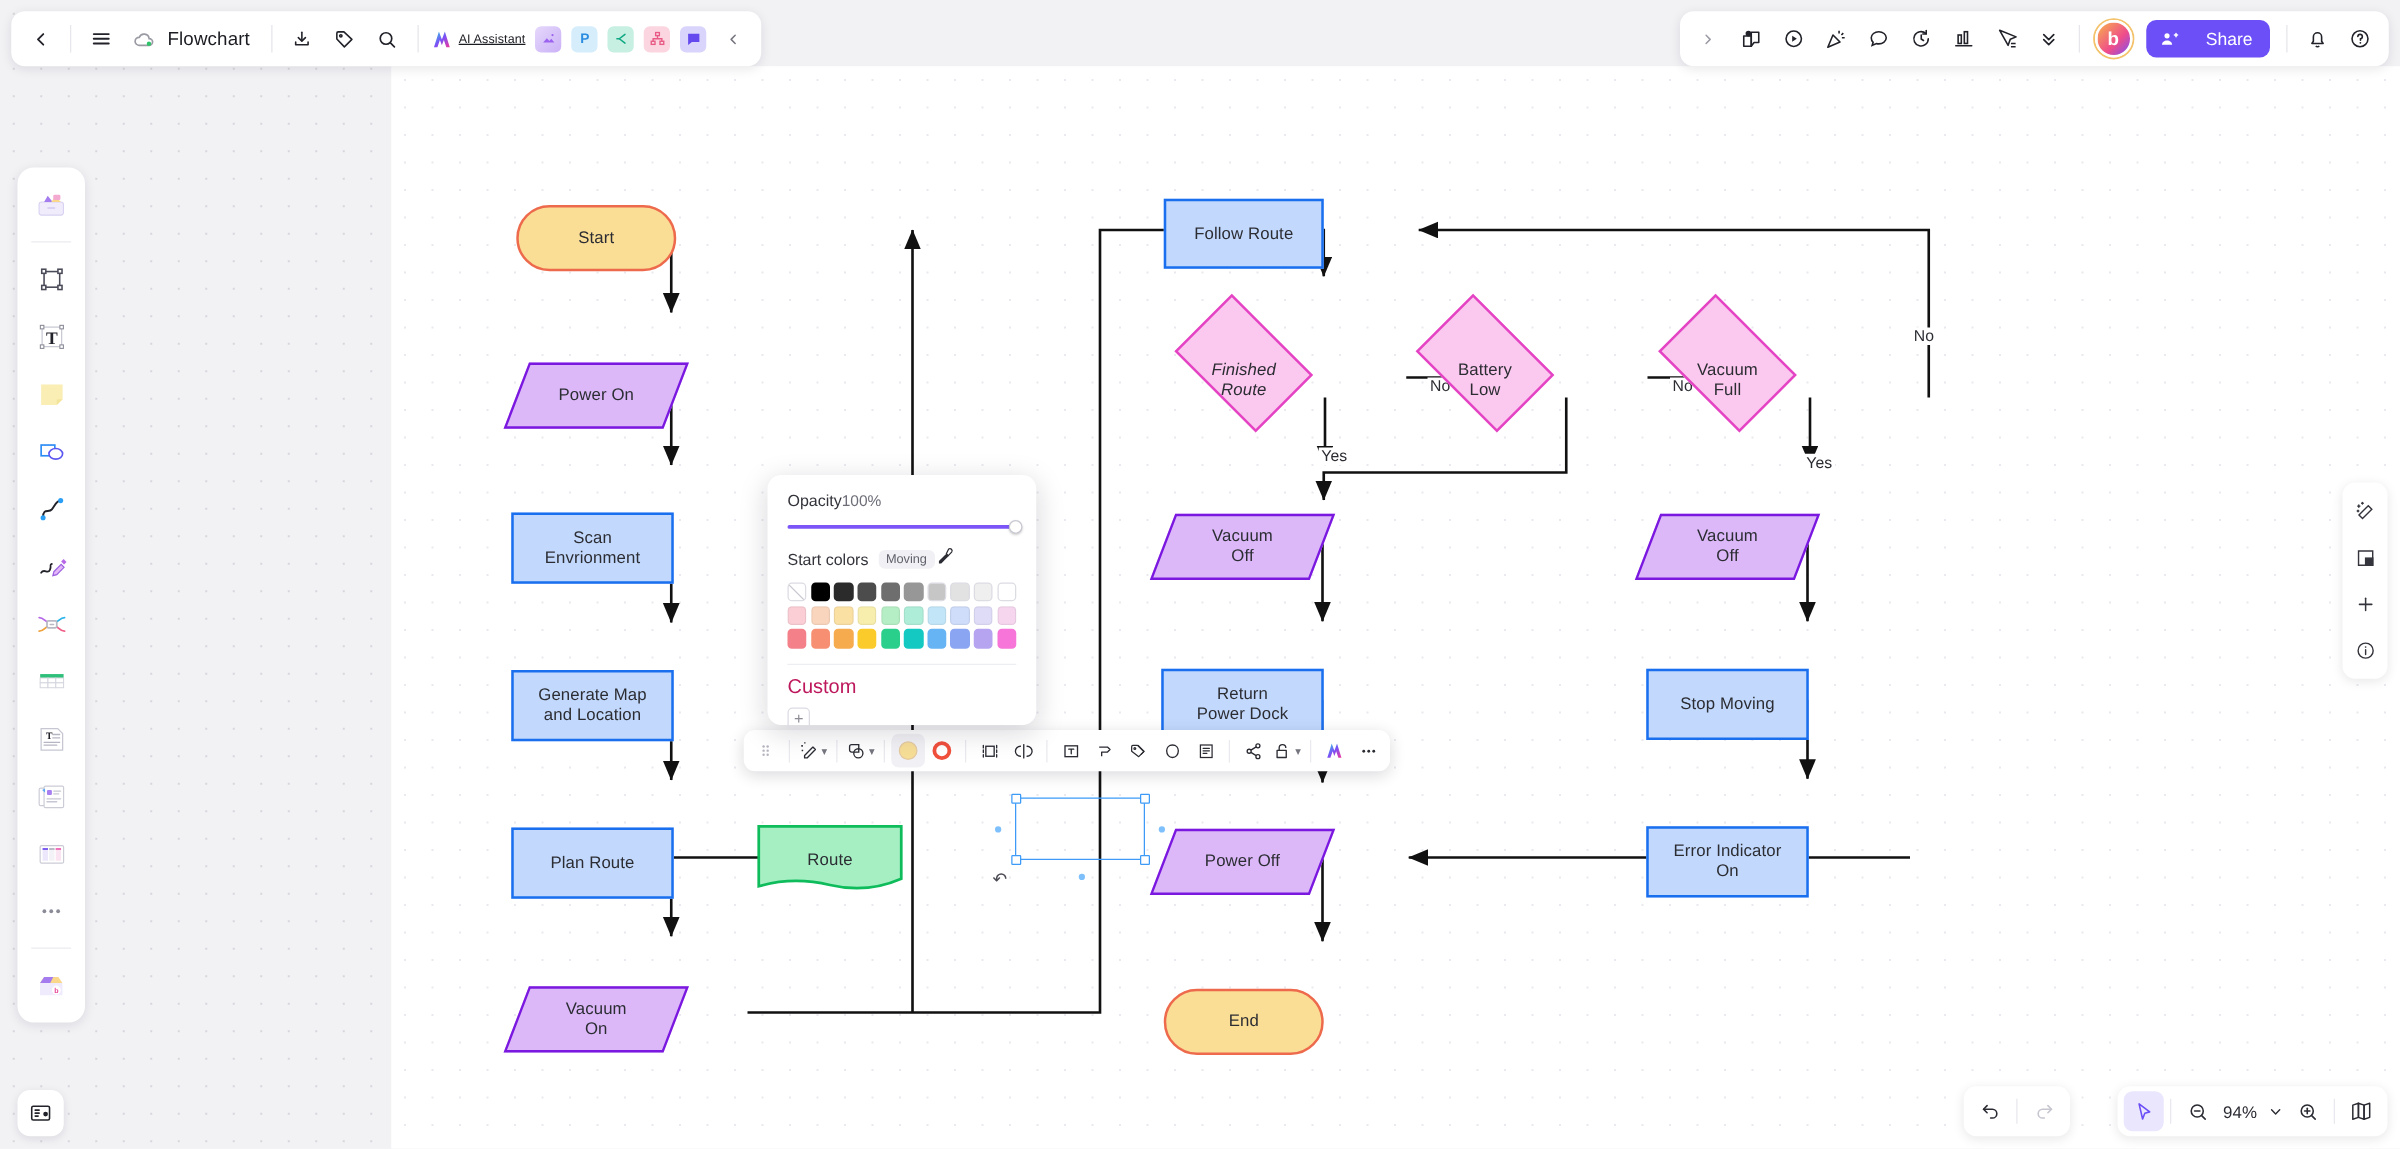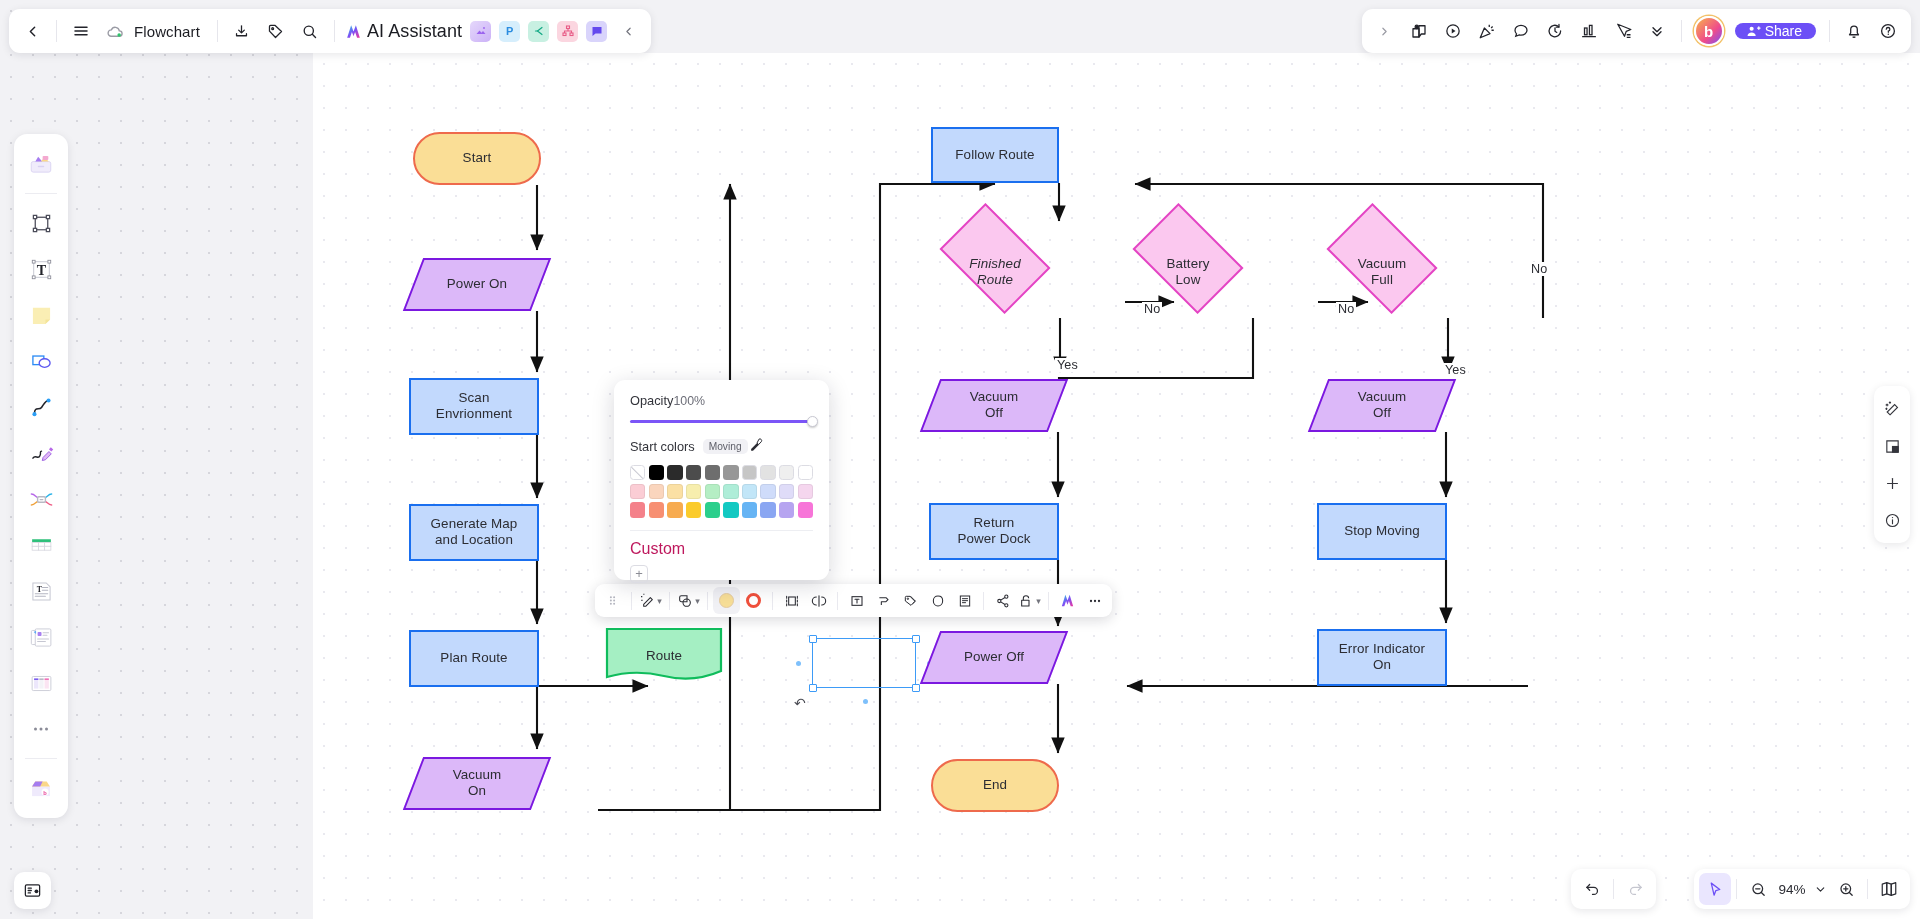--- a/index.html
+++ b/index.html
@@ -42,31 +42,31 @@
     width: 34px; height: 34px; border-radius: 8px;
     display: flex; align-items: center; justify-content: center;
     color: #22232a; flex: none;
   }
   .tb-sep { width: 1px; height: 22px; background: #e6e6ec; margin: 0 7px; flex: none; }
   .tb-title {
     font-size: 15px; color: #1b1c22; padding: 0 10px 0 2px;
     white-space: nowrap; letter-spacing: .1px;
   }
   .ai-label {
-    font-size: 18px; color: #1b1c22; white-space: nowrap;
-    padding-right: 4px; letter-spacing: .1px;
+    font-size: 10px; color: #1b1c22; white-space: nowrap;
+    padding-right: 4px; letter-spacing: .1px; text-decoration: underline;
   }
   .mini-app {
     width: 21px; height: 21px; border-radius: 5px; margin: 0 4px; flex: none;
     display: flex; align-items: center; justify-content: center;
     font-size: 11px; font-weight: bold;
   }
   .share-btn {
-    height: 16px; background: #6c4ff6; color: #fff;
-    border-radius: 8px; display: flex; align-items: center; gap: 4px;
+    height: 30px; background: #6c4ff6; color: #fff;
+    border-radius: 8px; display: flex; align-items: center; gap: 22px;
     padding: 0 14px 0 11px; font-size: 14px; margin: 0 6px; white-space: nowrap;
   }
   .bing-btn {
     width: 30px; height: 30px; border-radius: 50%;
     background: linear-gradient(135deg,#f8b24a,#ef4c8b 60%,#7a4ff5);
     display: flex; align-items: center; justify-content: center;
     color: #fff; font-size: 15px; font-weight: bold; margin: 0 5px; flex: none;
     border: 2px solid #fff; box-shadow: 0 0 0 1.5px #f3c26a;
   }
 
@@ -117,20 +117,21 @@
   .bb-sep { width: 1px; height: 20px; background: #e8e8ee; margin: 0 5px; }
   .zoom-val { font-size: 13.5px; color: #2b2c33; padding: 0 3px; min-width: 36px; text-align: center; }
   .sel-tool { background: #eae6fe; color: #6c4ff6; }
 
   
   #flow { position: absolute; left: 0; top: 0; width: 1920px; height: 919px; pointer-events: none; }
   .node {
     position: absolute; display: flex; align-items: center; justify-content: center;
     text-align: center; font-size: 13.4px; color: #2c2d33; line-height: 1.23;
     letter-spacing: .1px;
+    margin-top: 32px;
   }
   .node span { position: relative; z-index: 2; padding: 0 4px; }
   .n-box { border: 2.2px solid #1a6fef; background: #c2d9fd; }
   .n-term {
     border: 2.2px solid #ee6a4c; background: #fade96; border-radius: 40px;
   }
   .n-para { background: transparent; border: none; }
   .n-para .para-bg {
     position: absolute; inset: 0;
     background: #dcb8f9; border: 2.2px solid #7b18e0;

